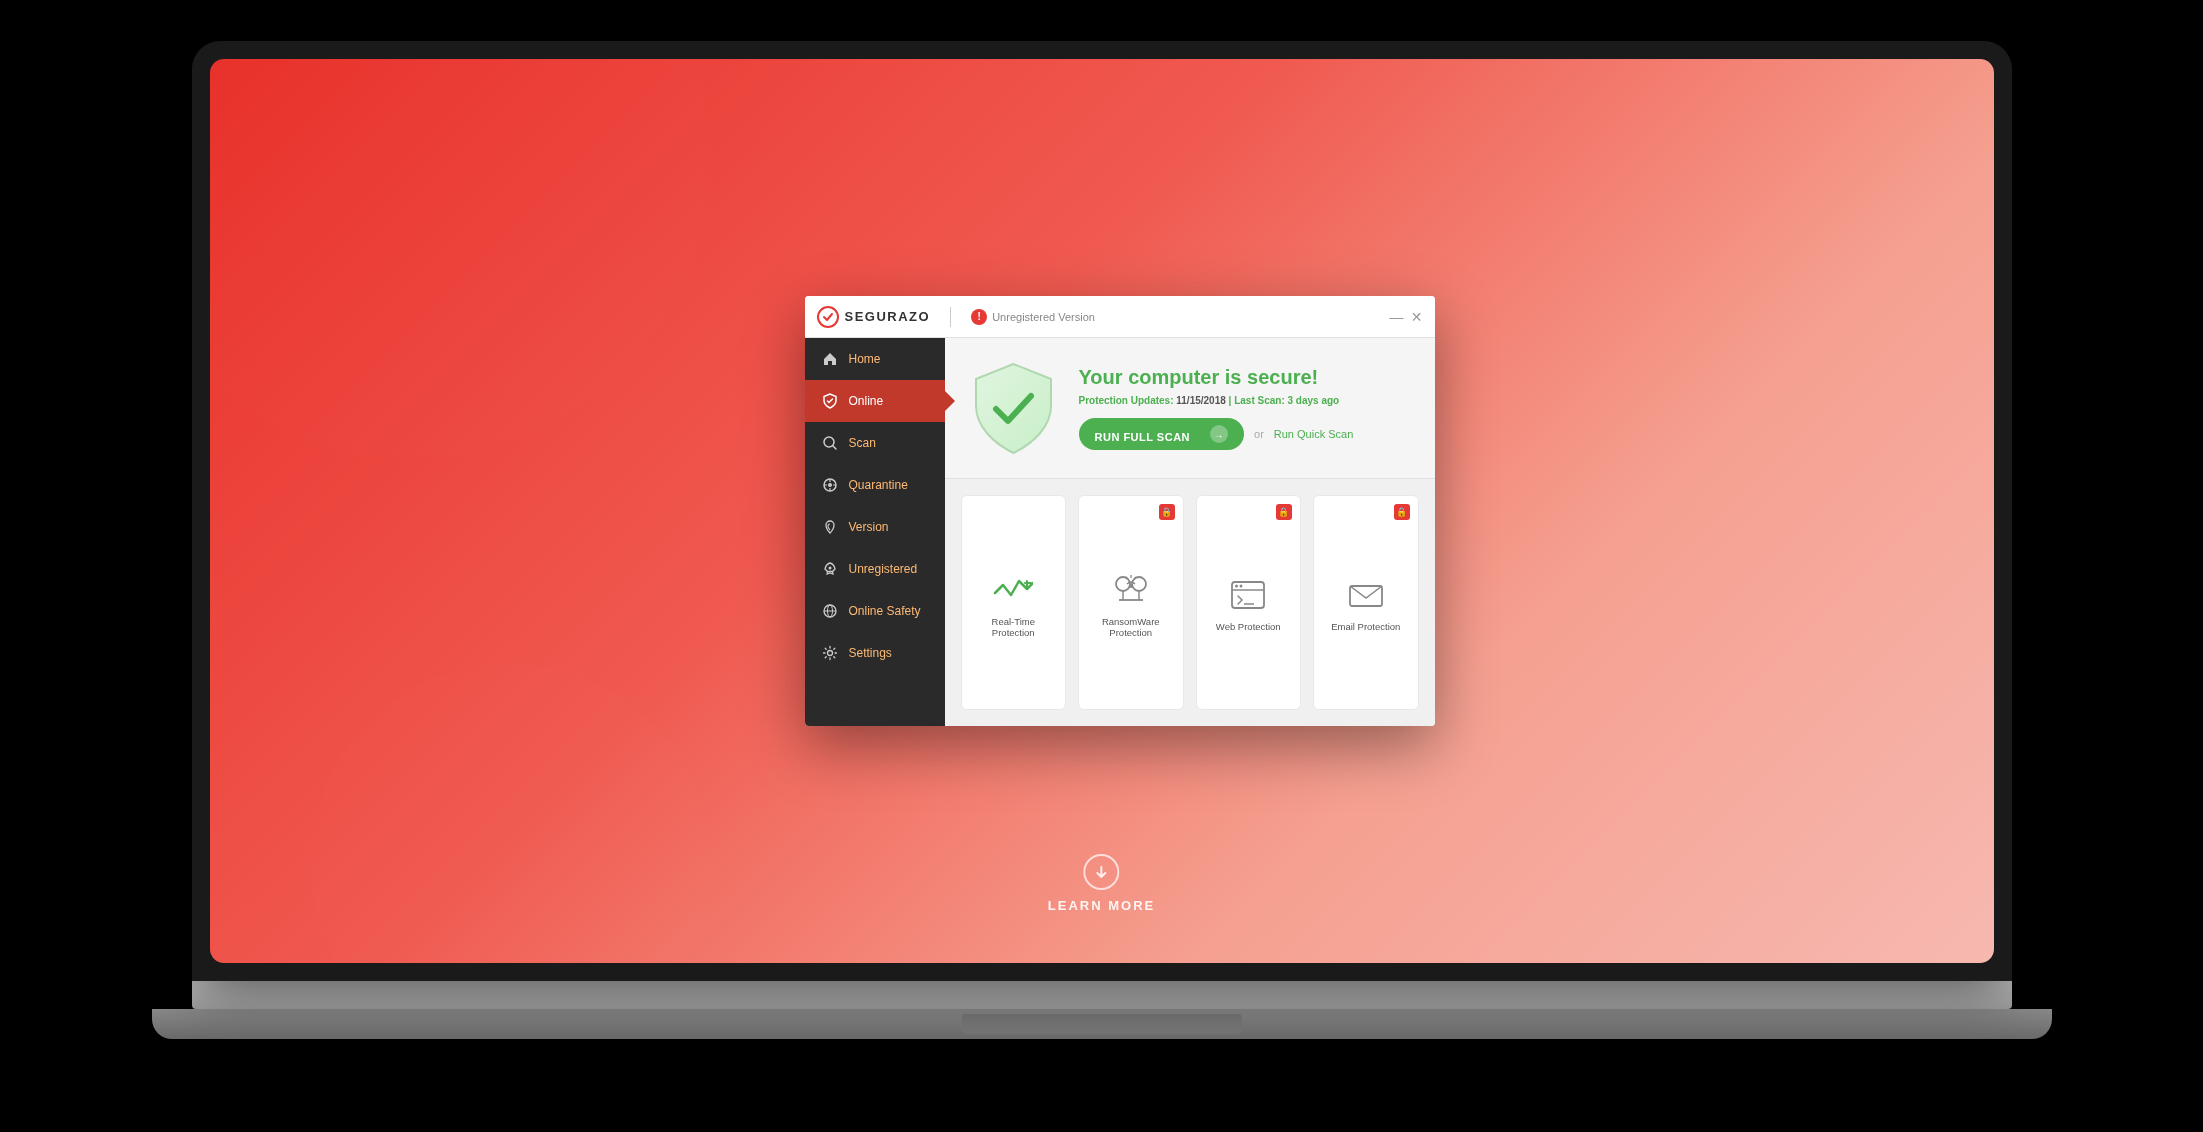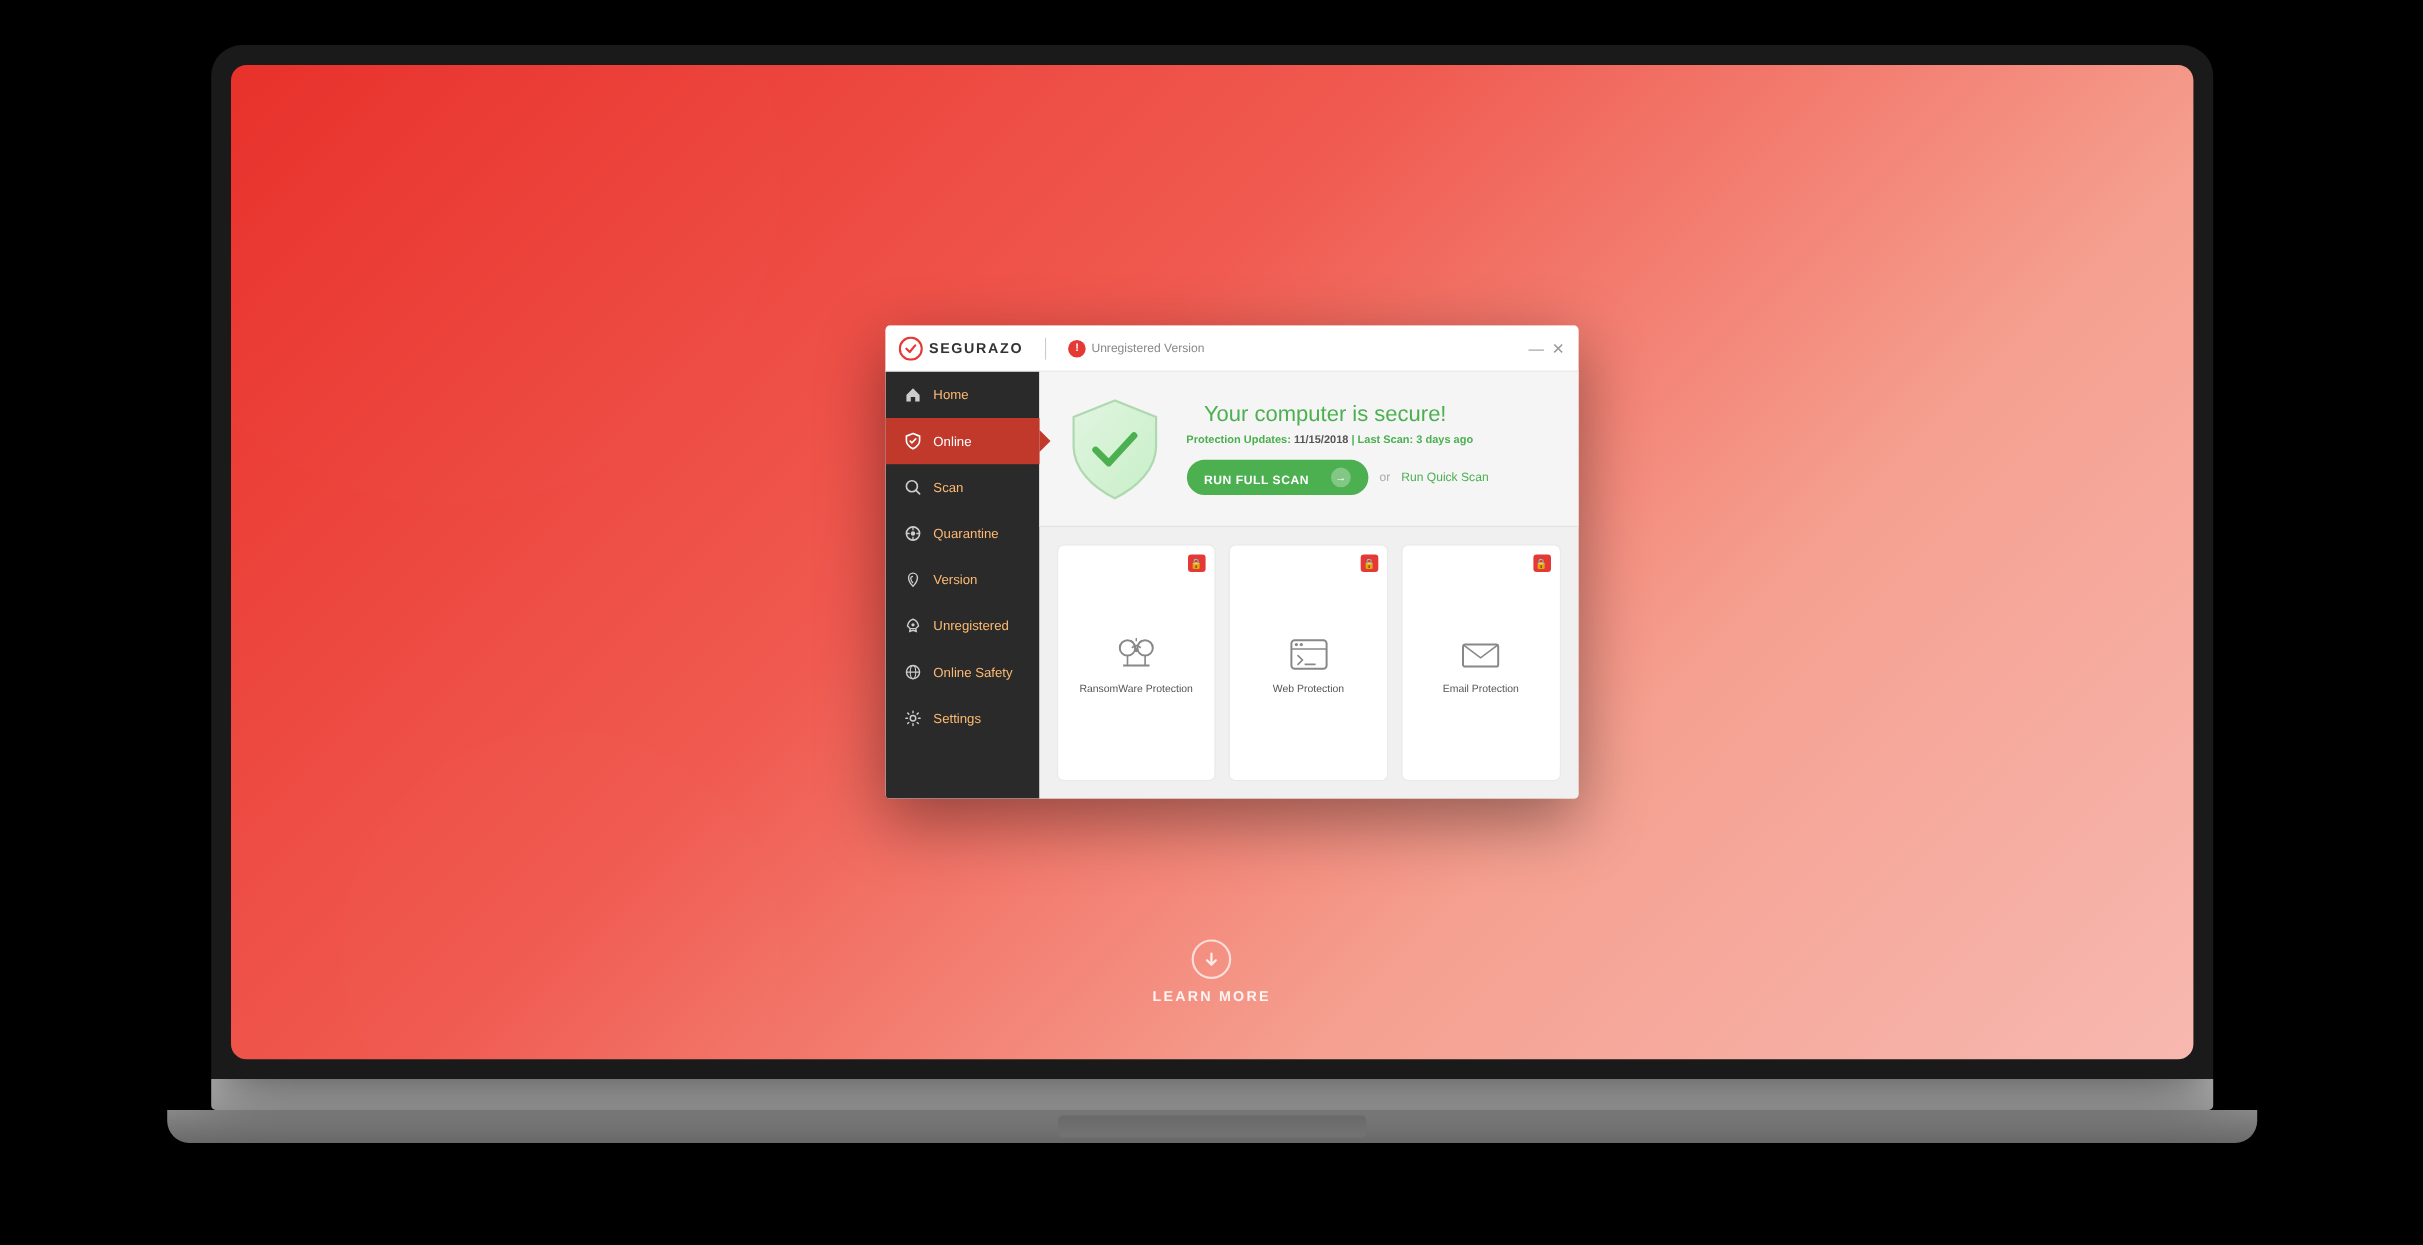--- a/index.html
+++ b/index.html
@@ -265,24 +265,23 @@
       width: 85px;
       height: 95px;
     }
 
     .status-info {
       flex: 1;
     }
 
     .secure-title {
       font-size: 20px;
-      font-weight: 400;
+      font-weight: 700;
       color: #4caf50;
       margin-bottom: 6px;
-      margin-left: 16px;
     }
 
     .update-info {
       font-size: 10px;
       color: #888;
       margin-bottom: 12px;
     }
 
     .update-info span {
       color: #4caf50;
@@ -573,20 +572,30 @@
                     <div class="btn-arrow">→</div>
                   </button>
                   <span class="or-text">or</span>
                   <a class="quick-scan-link">Run Quick Scan</a>
                 </div>
               </div>
             </div>
 
             <div class="protection-grid">
 
+              <div class="prot-card">
+                <div class="prot-icon">
+                  <svg width="40" height="34" viewBox="0 0 40 34" fill="none">
+                    <polyline points="2,20 10,12 18,22 26,8 34,16 40,10" stroke="#4caf50" stroke-width="2.5" fill="none" stroke-linecap="round" stroke-linejoin="round"></polyline>
+                    <line x1="32" y1="10" x2="38" y2="10" stroke="#4caf50" stroke-width="2" stroke-linecap="round"></line>
+                    <line x1="34" y1="8" x2="34" y2="14" stroke="#4caf50" stroke-width="2" stroke-linecap="round"></line>
+                  </svg>
+                </div>
+                <div class="prot-label">Real-Time Protection</div>
+              </div>
 
               <div class="prot-card">
                 <div class="prot-lock-badge">🔒</div>
                 <div class="prot-icon">
                   <svg width="38" height="34" viewBox="0 0 38 34" fill="none">
                     <circle cx="11" cy="11" r="7" stroke="#888" stroke-width="1.8" fill="none"></circle>
                     <circle cx="27" cy="11" r="7" stroke="#888" stroke-width="1.8" fill="none"></circle>
                     <line x1="7" y1="27" x2="31" y2="27" stroke="#888" stroke-width="1.8"></line>
                     <line x1="11" y1="18" x2="11" y2="27" stroke="#888" stroke-width="1.5"></line>
                     <line x1="27" y1="18" x2="27" y2="27" stroke="#888" stroke-width="1.5"></line>

